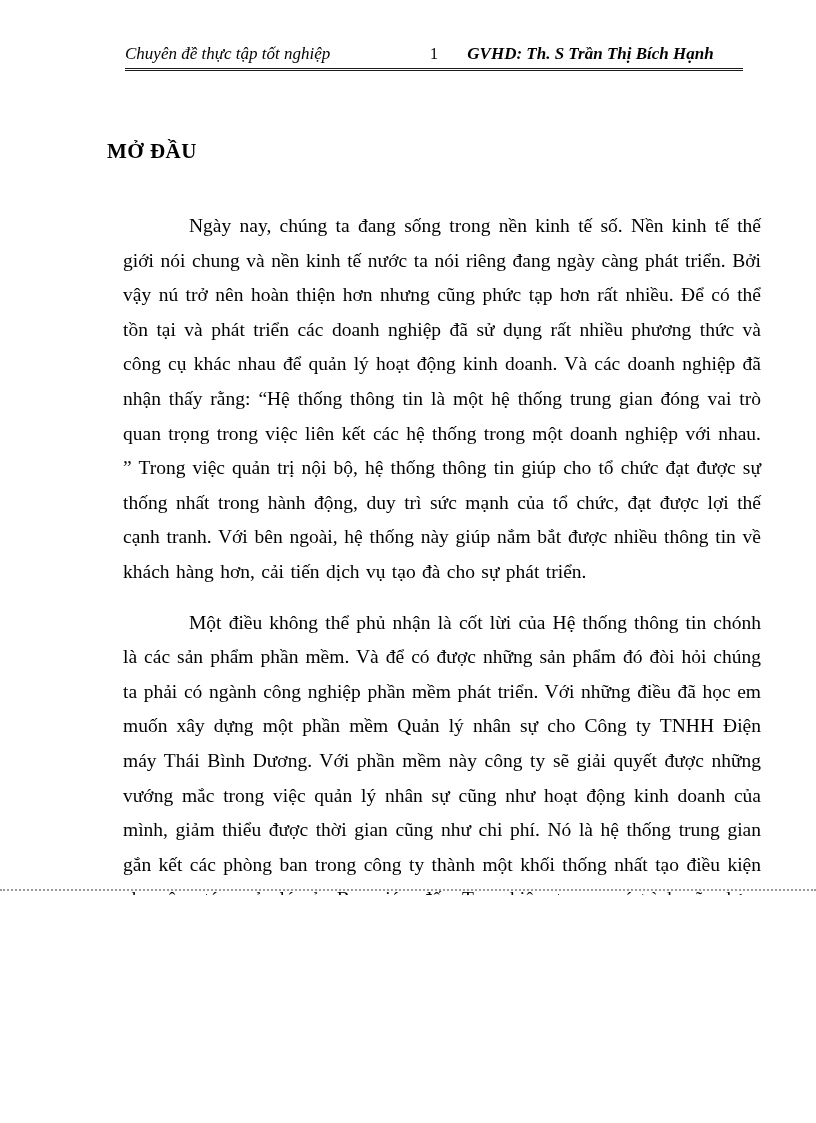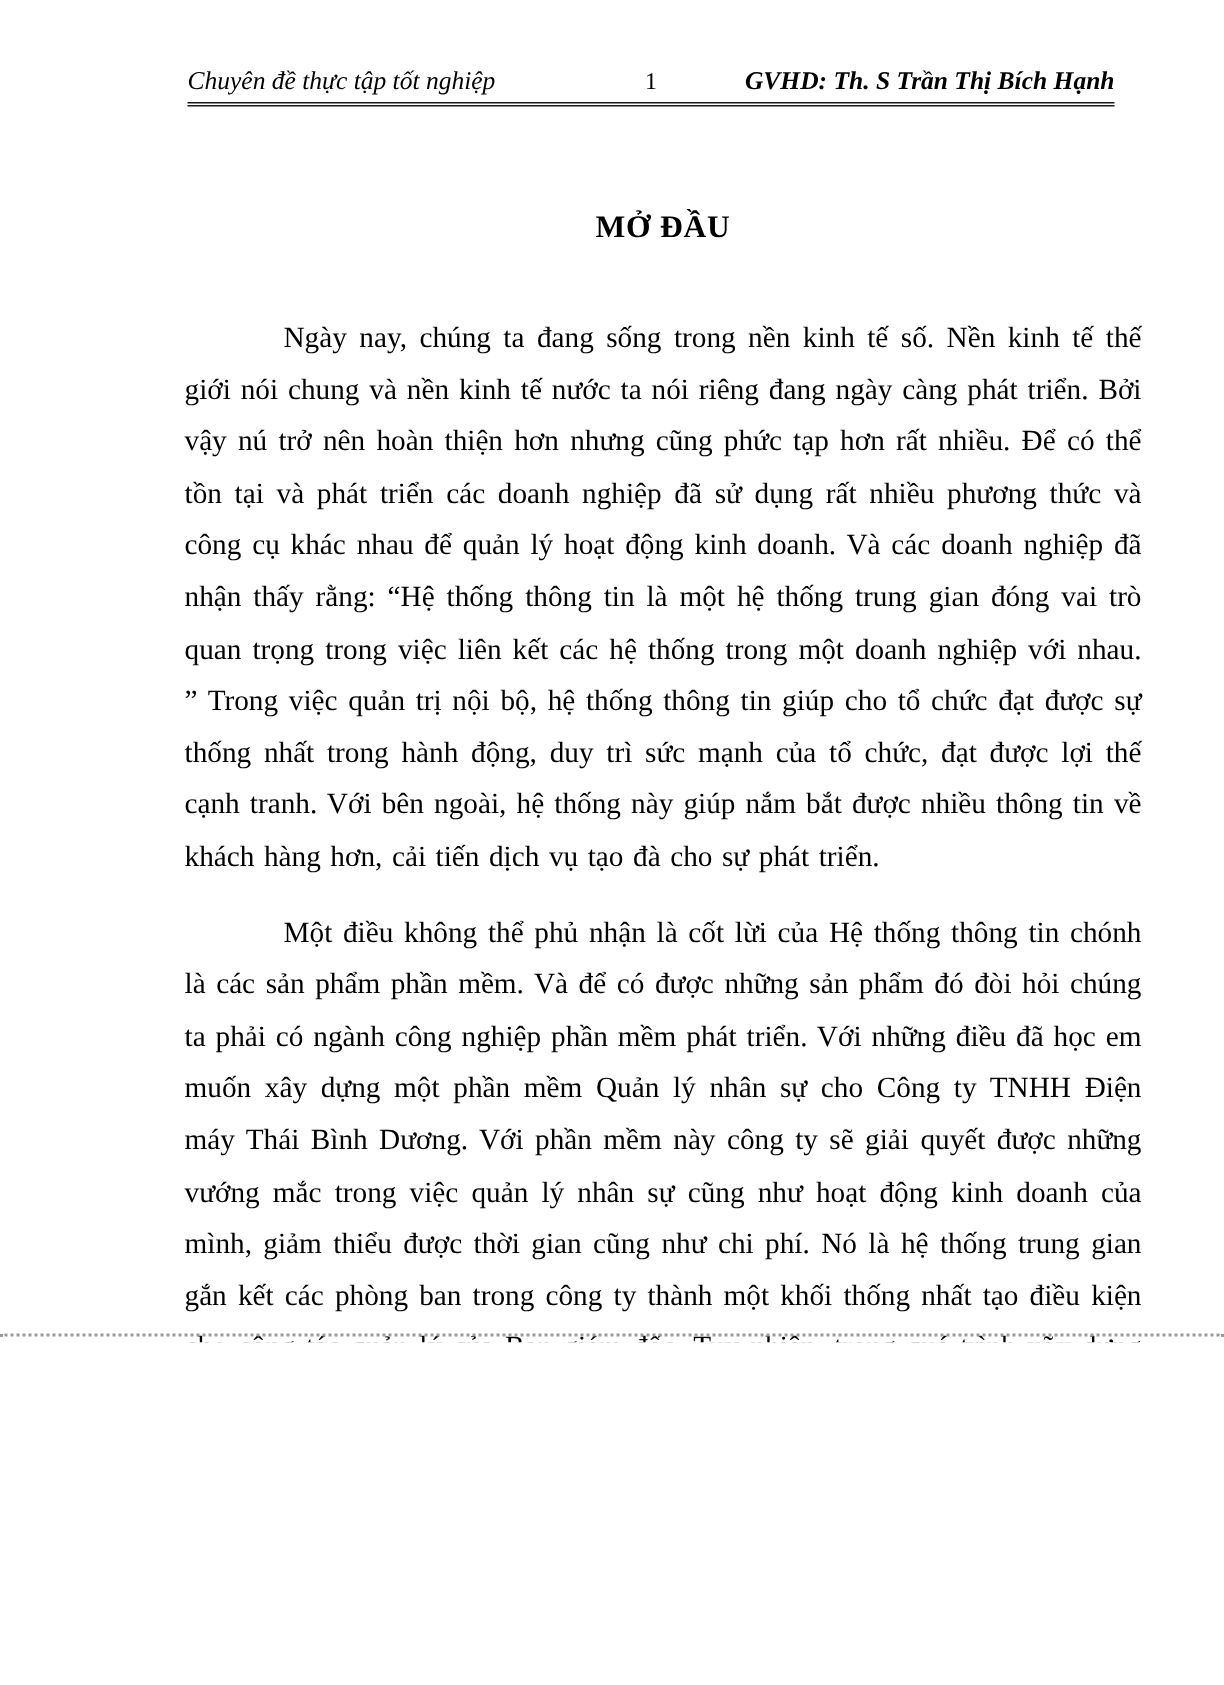--- a/index.html
+++ b/index.html
@@ -27,29 +27,29 @@
     width: 618px;
     display: flex;
     align-items: baseline;
     font-size: 17px;
     font-style: italic;
     padding-bottom: 4px;
     border-bottom: 3px double #1a1a1a;
   }
   .doc-header .h-left  { flex: 1; text-align: left;  font-weight: normal; }
   .doc-header .h-page  { flex: 0 0 auto; text-align: center; font-style: normal; font-size: 16px; }
-  .doc-header .h-right { flex: 1; text-align: right; font-weight: bold; }
+  .doc-header .h-right { flex: 1; text-align: center; font-weight: bold; }
 
   
   .doc-title {
     position: absolute;
     left: 107px;
     top: 139px;
     width: 670px;
-    text-align: center;
+    text-align: left;
     font-weight: bold;
     font-size: 21px;
     letter-spacing: 0.5px;
   }
 
   
   .doc-body {
     position: absolute;
     left: 107px;
     top: 193px;

